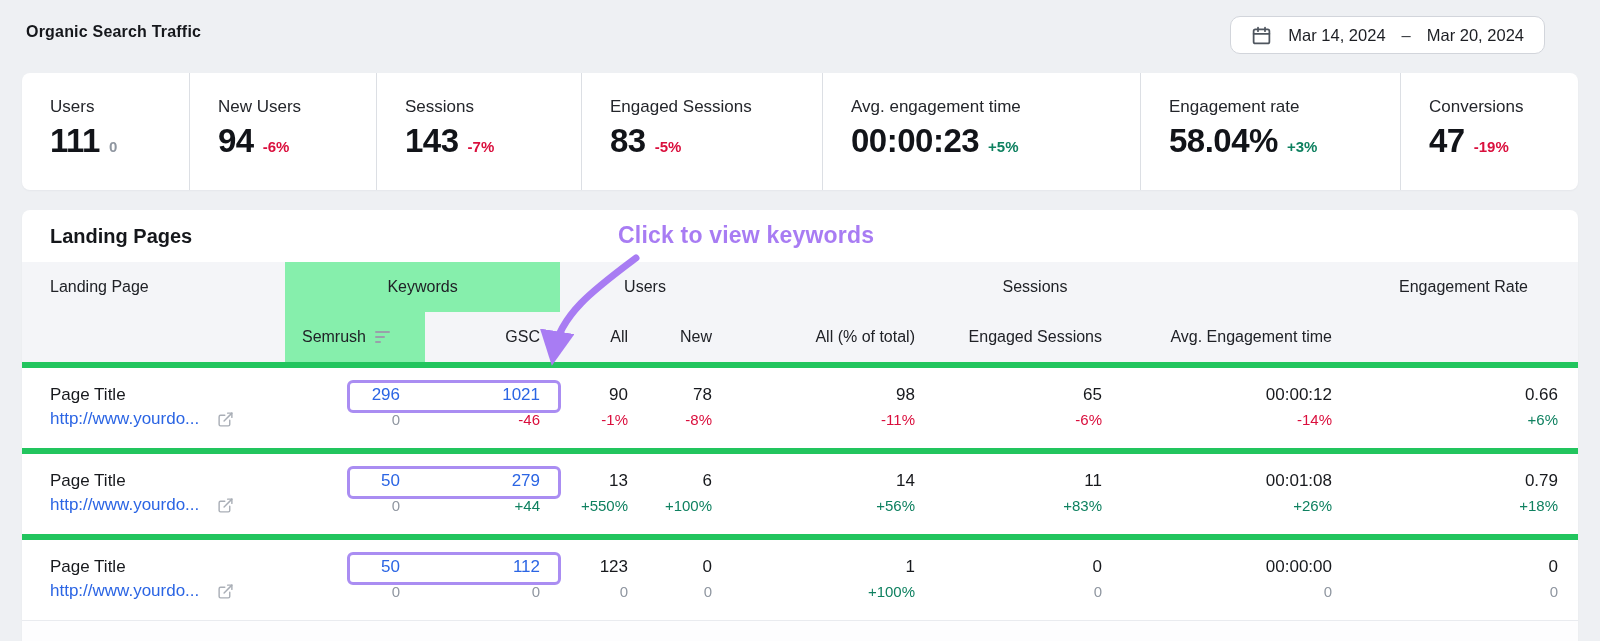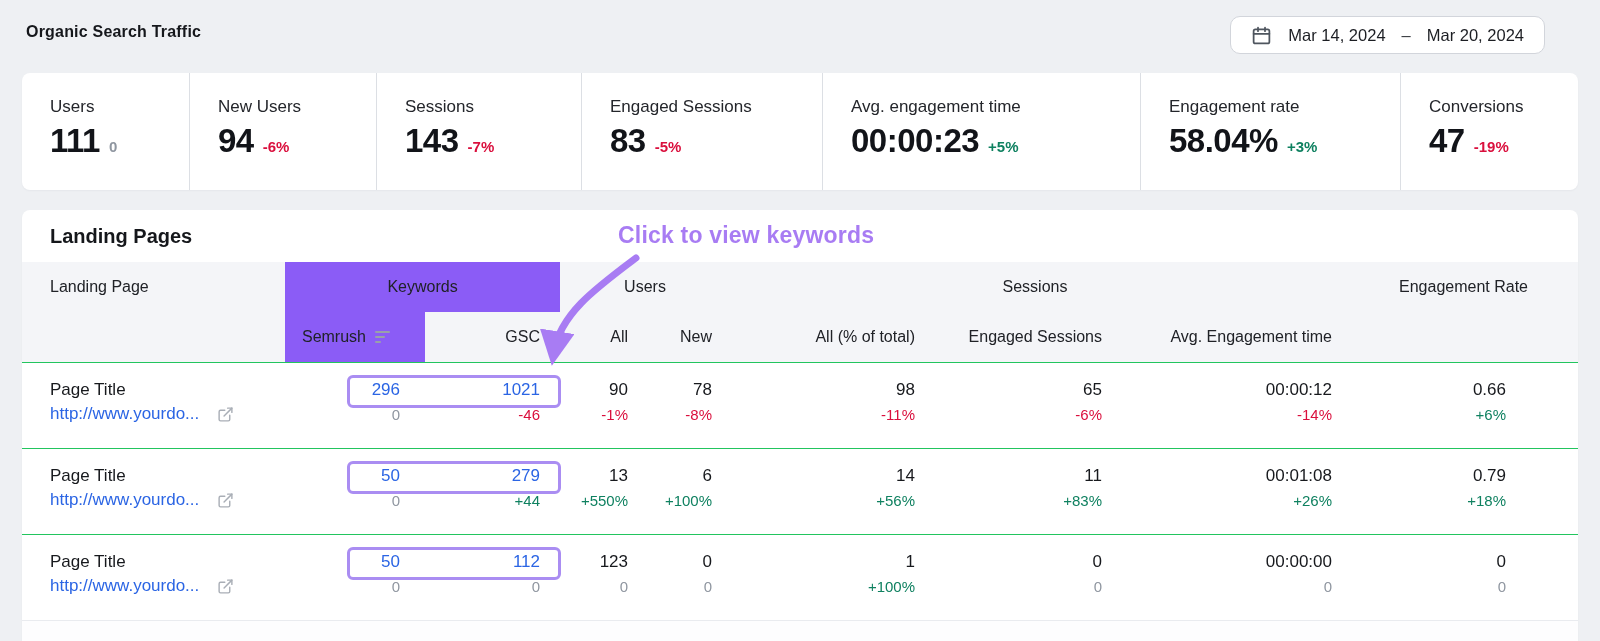--- a/index.html
+++ b/index.html
@@ -41,46 +41,46 @@
   
   .lp-card {
     position:absolute; left:22px; top:210px; width:1556px; height:487px;
     background:#fff; border-radius:8px 8px 0 0; overflow:hidden;
     box-shadow:0 1px 2px rgba(20,24,40,.04);
   }
   .lp-title { height:52px; display:flex; align-items:center; padding-left:28px; font-size:20px; font-weight:bold; color:#15171b; }
   .cols { display:grid; grid-template-columns:263px 140px 135px 80px 90px 195px 185px 230px 1fr; }
   .thead { height:50px; background:#f4f5f8; font-size:16px; color:#202227; }
   .hcell { display:flex; align-items:center; }
-  .kw-bg { background:#8b5cf6; }
+  .kw-bg { background:#86efac; }
   .h-landing { grid-column:1; padding-left:28px; }
   .h-keywords { grid-column:2 / span 2; justify-content:center; }
   .h-users { grid-column:4 / span 2; justify-content:center; }
   .h-sessions { grid-column:6 / span 3; justify-content:center; }
   .h-rate { grid-column:9; justify-content:flex-end; padding-right:50px; }
   .h-sem { grid-column:2; justify-content:flex-end; padding-right:35px; cursor:pointer; }
   .h-gsc { grid-column:3; justify-content:flex-end; padding-right:20px; }
   .h-all { grid-column:4; justify-content:flex-end; padding-right:12px; }
   .h-new { grid-column:5; justify-content:flex-end; padding-right:18px; }
   .h-pct { grid-column:6; justify-content:flex-end; padding-right:10px; }
   .h-eng { grid-column:7; justify-content:flex-end; padding-right:8px; }
   .h-avg { grid-column:8; justify-content:flex-end; padding-right:8px; }
   .sort-icon { display:inline-flex; flex-direction:column; gap:3px; margin-left:9px; }
   .sort-icon i { display:block; height:2px; background:#99a0aa; border-radius:1px; }
   .sort-icon i:nth-child(1){width:15px}.sort-icon i:nth-child(2){width:10px}.sort-icon i:nth-child(3){width:6px}
   
-  .trow { position:relative; height:86px; border-top:1px solid #22c55e; background:#fff; }
+  .trow { position:relative; height:86px; border-top:6px solid #22c55e; background:#fff; }
   .cell { padding-top:14px; }
   .line1 { font-size:17px; height:26px; line-height:26px; color:#17191d; }
   .line2 { font-size:15px; height:22px; line-height:24px; font-weight:500; }
   .num { text-align:right; }
   .c-landing { padding-left:28px; }
   .c-sem{padding-right:25px}.c-gsc{padding-right:20px}.c-all{padding-right:12px}
   .c-new{padding-right:18px}.c-pct{padding-right:10px}.c-eng{padding-right:8px}
-  .c-avg{padding-right:8px}.c-rate{padding-right:72px}
+  .c-avg{padding-right:8px}.c-rate{padding-right:20px}
   .link { color:#2b65e4; cursor:pointer; }
   .link-line { display:flex; align-items:center; gap:18px; }
   .page-url { color:#2b65e4; font-size:17px; text-decoration:none; cursor:pointer; white-space:nowrap; }
   .ext-icon { display:flex; align-items:center; cursor:pointer; }
   .kw-box {
     position:absolute; left:325px; top:12px; width:214px; height:33px;
     border:3px solid #aa8df2; border-radius:6px; pointer-events:none;
   }
   .tail-strip { height:21px; border-top:1px solid #e9ebef; background:#fdfdfe; }
   

